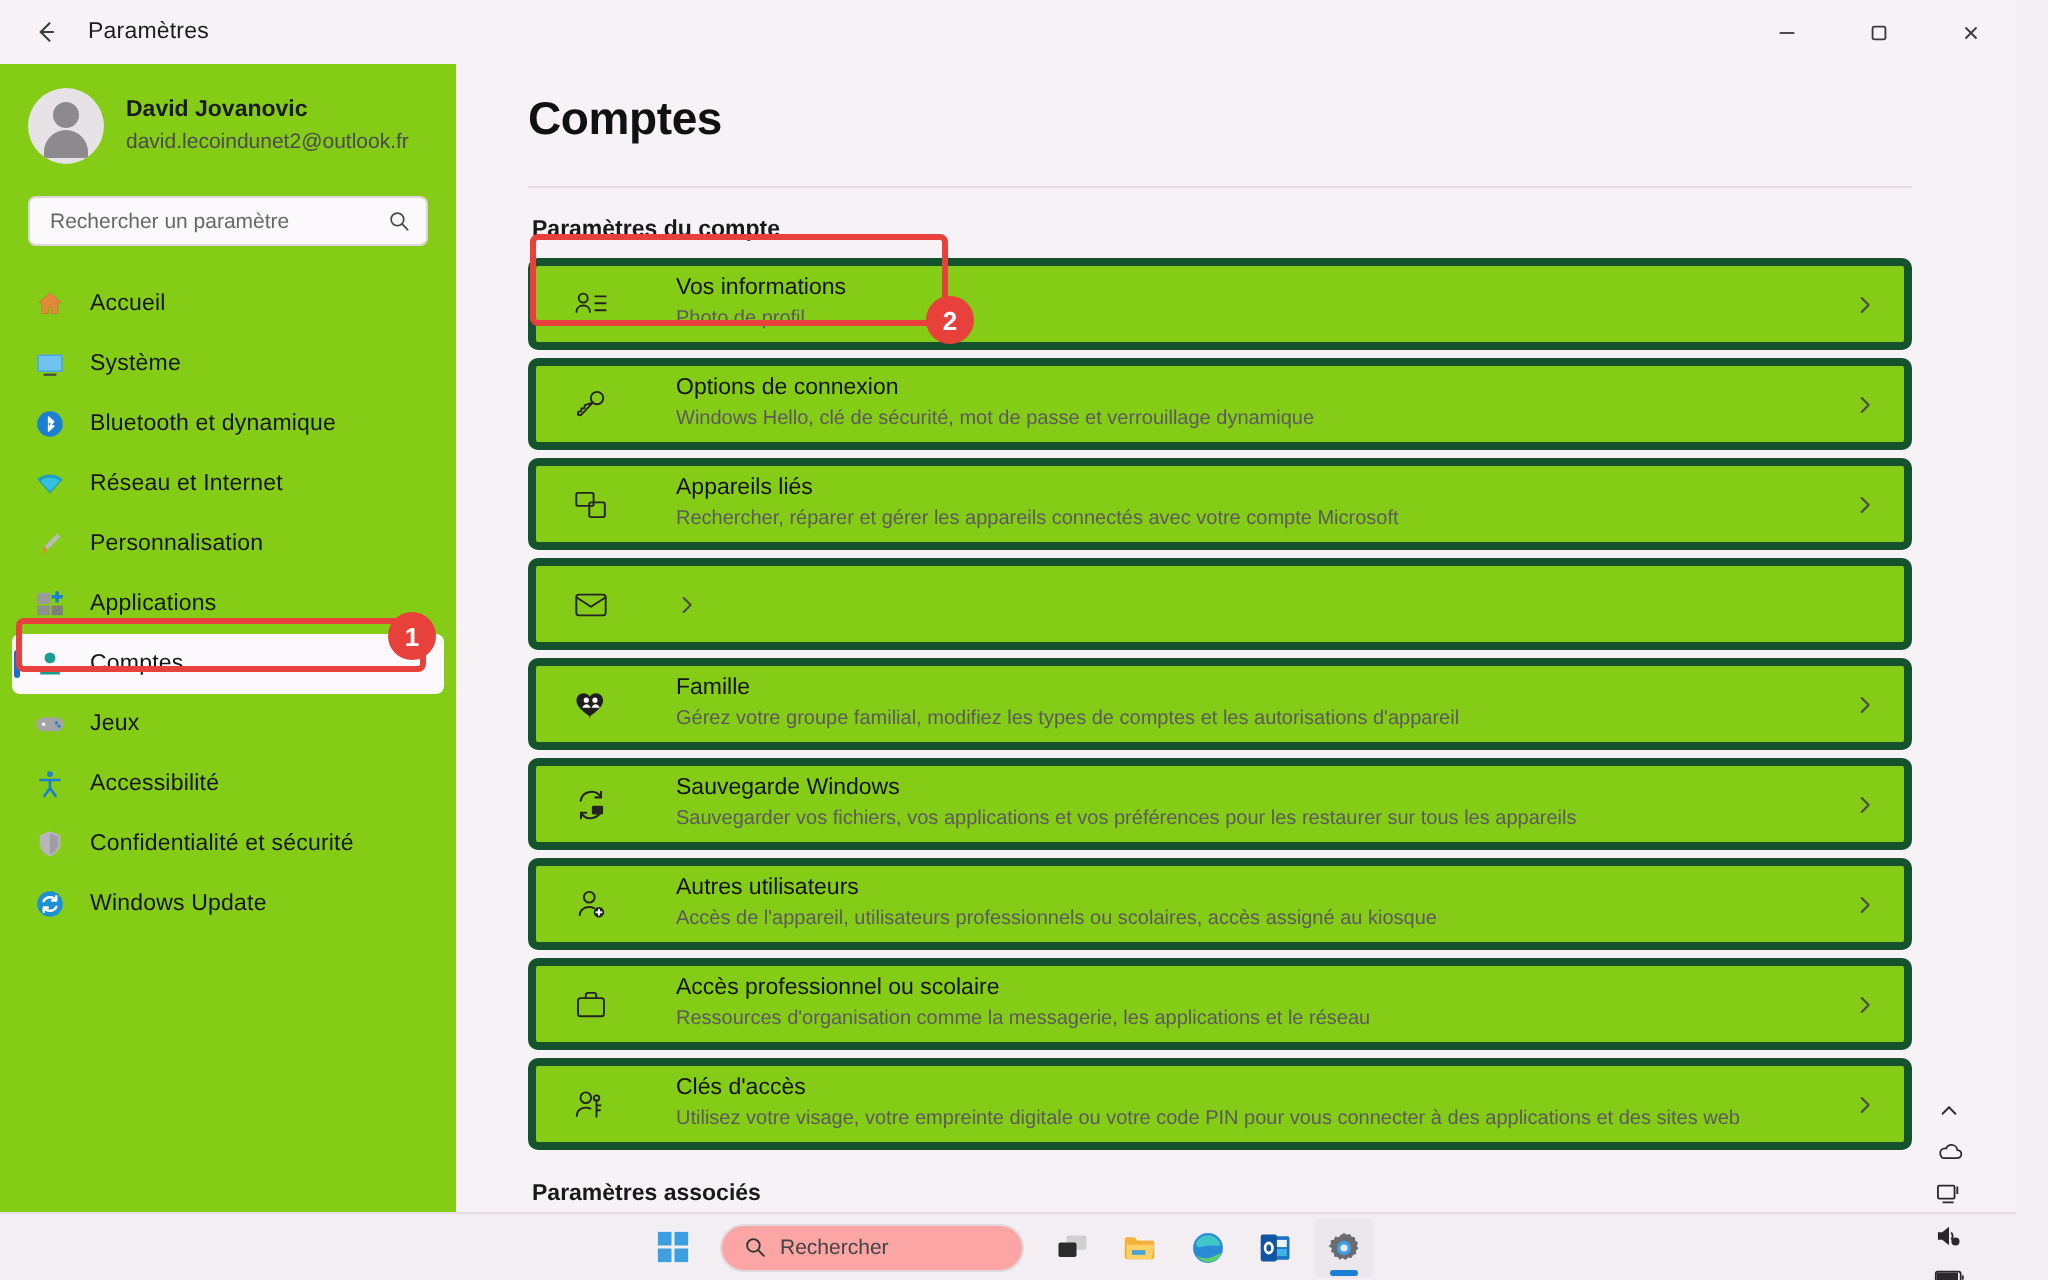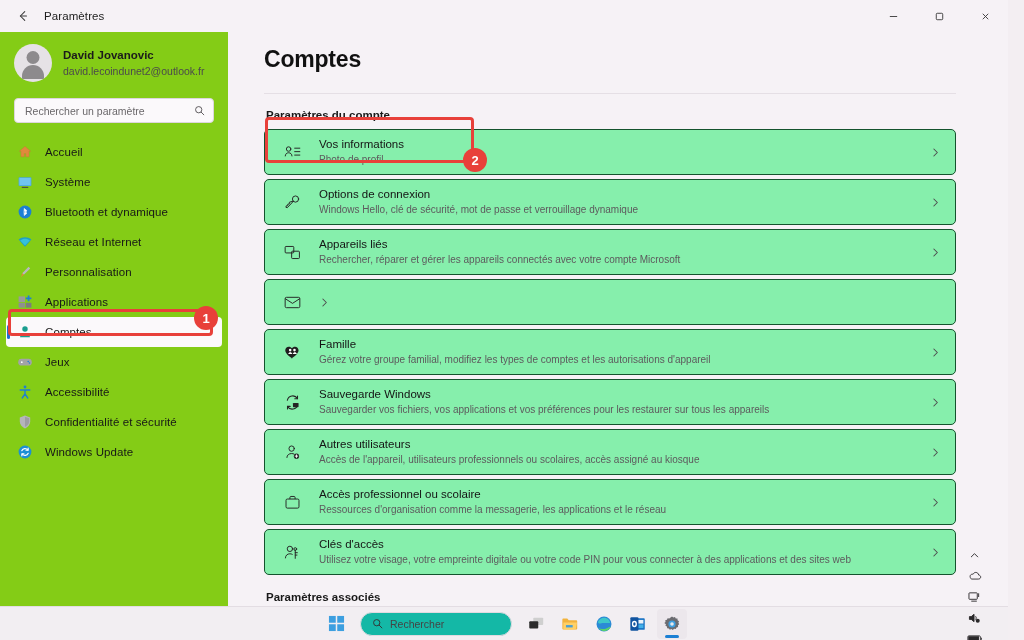--- a/index.html
+++ b/index.html
@@ -107,23 +107,23 @@
     font-size: 23px; font-weight: bold; color: #111;
     margin: 14px 0 0 0; letter-spacing: -.2px;
   }
   .divider { height: 1px; background: #e5dfe5; margin-top: 20px; }
   .section-title {
     font-size: 11.5px; font-weight: bold; color: #191919;
     margin: 15px 0 8px 2px;
   }
   .rows { display: flex; flex-direction: column; gap: 4px; }
   .row {
-    height: 46px; background: #86efac;
-    border: 1px solid #14532d; border-radius: 5px;
-    display: flex; align-items: center; gap: 0;
+    height: 46px; background: #84cc16;
+    border: 4px solid #14532d; border-radius: 5px;
+    display: flex; align-items: center; gap: 16px;
     padding: 0 14px 0 16px;
   }
   .row-ico {
     width: 22px; flex: 0 0 22px; height: 22px;
     display: flex; align-items: center; justify-content: center;
     color: #242424; margin-right: 16px;
   }
   .row-text { flex: 1; min-width: 0; }
   .row-title { font-size: 11.5px; color: #141414; line-height: 1.3; }
   .row-sub { font-size: 10px; color: #5d5a5d; line-height: 1.35; margin-top: 1px; }
@@ -161,21 +161,21 @@
     position: relative;
   }
   .tbicon.active::after {
     content: ""; position: absolute; bottom: 1px; left: 50%;
     transform: translateX(-50%); width: 14px; height: 2.5px;
     border-radius: 2px; background: #1b7fd4;
   }
   .tbicon.active { background: #ece7ec; }
   .tb-search {
     width: 152px; height: 24px; border-radius: 13px;
-    background: #14b8a6; border: 1px solid #e0dae0;
+    background: #fca5a5; border: 1px solid #e0dae0;
     display: flex; align-items: center; gap: 7px; padding-left: 11px;
     margin: 0 5px;
   }
   .tb-search .lbl { font-size: 10.5px; color: #454345; }
   .tray {
     position: absolute; right: 8px; display: flex; align-items: center; gap: 9px;
     color: #2a282a;
     flex-direction: column;
   }
   .clock {

